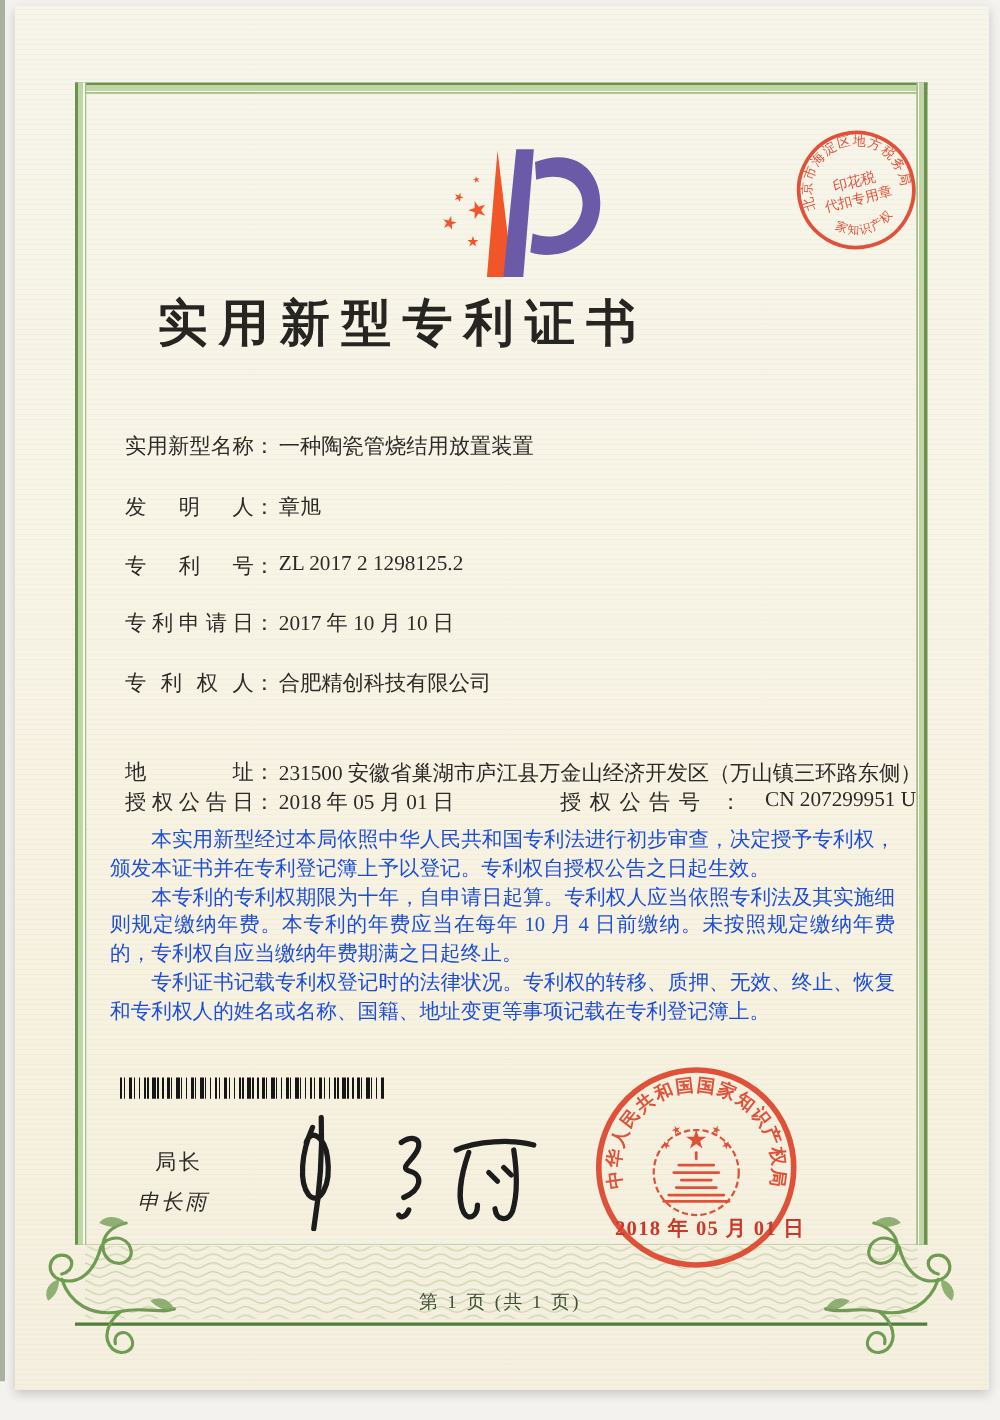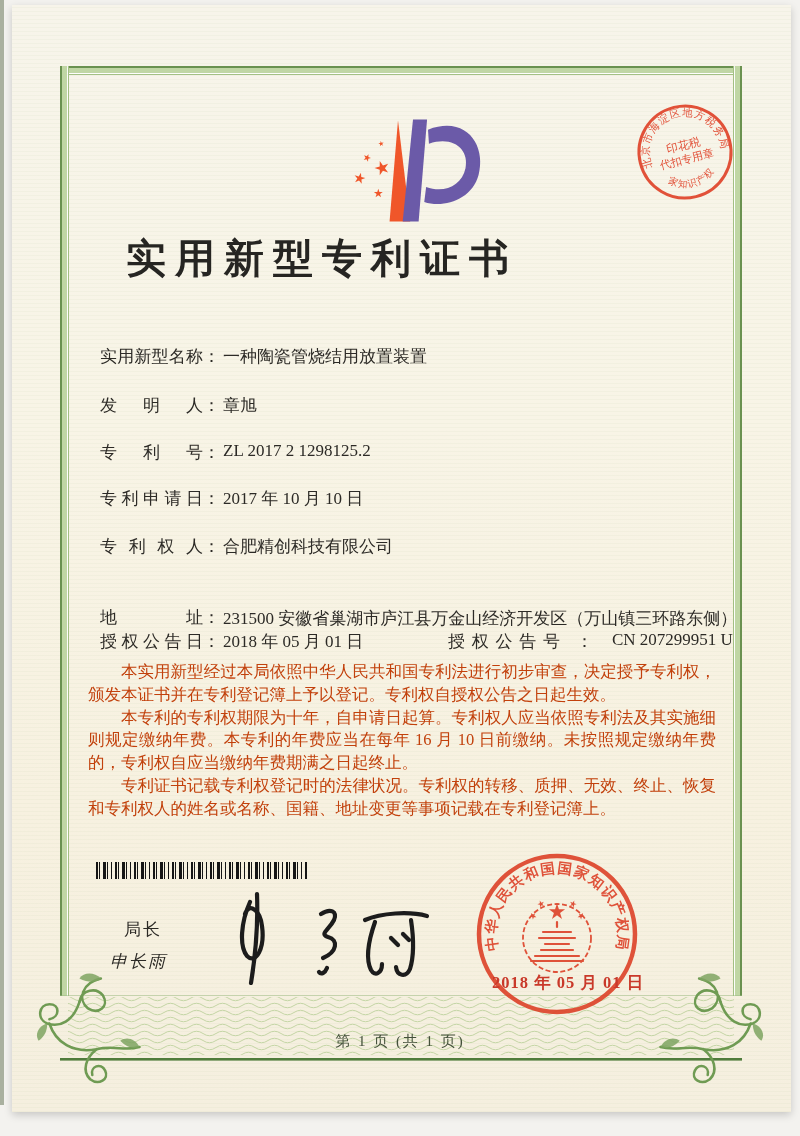--- a/index.html
+++ b/index.html
@@ -31,21 +31,21 @@
 
   .row{position:absolute;left:100px;display:flex;align-items:flex-start;font-size:17px;color:#2c2a26;}
   .flabel{display:inline-block;width:103px;text-align:justify;text-align-last:justify;-moz-text-align-last:justify;}
   .fcolon{display:inline-block;width:20px;}
   .fvalue{display:inline-block;white-space:nowrap;}
   .row-address .fvalue{white-space:normal;width:522px;line-height:25px;}
   .grant-right{position:absolute;left:448px;display:flex;font-size:17px;color:#2c2a26;gap:16px;}
   .grant-right .flabel{width:112px;}
 
   .paras{position:absolute;left:88px;top:661px;width:628px;}
-  .paras p{margin:0;font-size:16.5px;line-height:22.8px;text-indent:2em;text-align:justify;color:#c2410c;}
+  .paras p{margin:0;font-size:16.5px;line-height:22.8px;text-indent:2em;text-align:justify;color:#1d4ed8;}
 
   .barcode{position:absolute;left:96px;top:862px;width:212px;height:17px;
     background:repeating-linear-gradient(90deg,#151515 0 2px,transparent 2px 3px,#151515 3px 4px,transparent 4px 7px,#151515 7px 10px,transparent 10px 11px,#151515 11px 12px,transparent 12px 15px,#151515 15px 16px,transparent 16px 19px);}
   .official-title{position:absolute;left:124px;top:918px;font-size:17px;color:#2c2a26;letter-spacing:2px;}
   .official-name{position:absolute;left:110px;top:950px;font-size:17px;color:#2c2a26;letter-spacing:2px;font-style:italic;}
   .signature{position:absolute;left:215px;top:890px;}
   .cnipaseal{position:absolute;left:469px;top:846px;opacity:.9;}
   .sealdate{position:absolute;left:492px;top:972px;font-size:16.5px;color:#c9392a;letter-spacing:1px;font-weight:bold;}
   .footer{position:absolute;left:0;top:1032px;width:800px;text-align:center;font-size:15px;color:#43503a;letter-spacing:2px;}
   svg text{font-family:"Liberation Serif","DejaVu Serif",serif;}
@@ -177,21 +177,21 @@
       <span class="fvalue">2018 年 05 月 01 日</span>
   </div>
   <div class="grant-right" style="top:630px">
     <span class="flabel">授权公告号</span>
       <span class="fcolon">：</span>
       <span class="fvalue">CN 207299951 U</span>
   </div>
 
   <div class="paras">
     <p>本实用新型经过本局依照中华人民共和国专利法进行初步审查，决定授予专利权，颁发本证书并在专利登记簿上予以登记。专利权自授权公告之日起生效。</p>
-    <p>本专利的专利权期限为十年，自申请日起算。专利权人应当依照专利法及其实施细则规定缴纳年费。本专利的年费应当在每年 16 月 10 日前缴纳。未按照规定缴纳年费的，专利权自应当缴纳年费期满之日起终止。</p>
+    <p>本专利的专利权期限为十年，自申请日起算。专利权人应当依照专利法及其实施细则规定缴纳年费。本专利的年费应当在每年 10 月 4 日前缴纳。未按照规定缴纳年费的，专利权自应当缴纳年费期满之日起终止。</p>
     <p>专利证书记载专利权登记时的法律状况。专利权的转移、质押、无效、终止、恢复和专利权人的姓名或名称、国籍、地址变更等事项记载在专利登记簿上。</p>
   </div>
 
   <div class="barcode"></div>
 
   <div class="official-title">局长</div>
   <div class="official-name">申长雨</div>
 
   <svg class="signature" width="225" height="95" viewBox="0 0 225 95">
     <g stroke="#1c1c1c" stroke-width="4.2" fill="none" stroke-linecap="round" stroke-linejoin="round">

